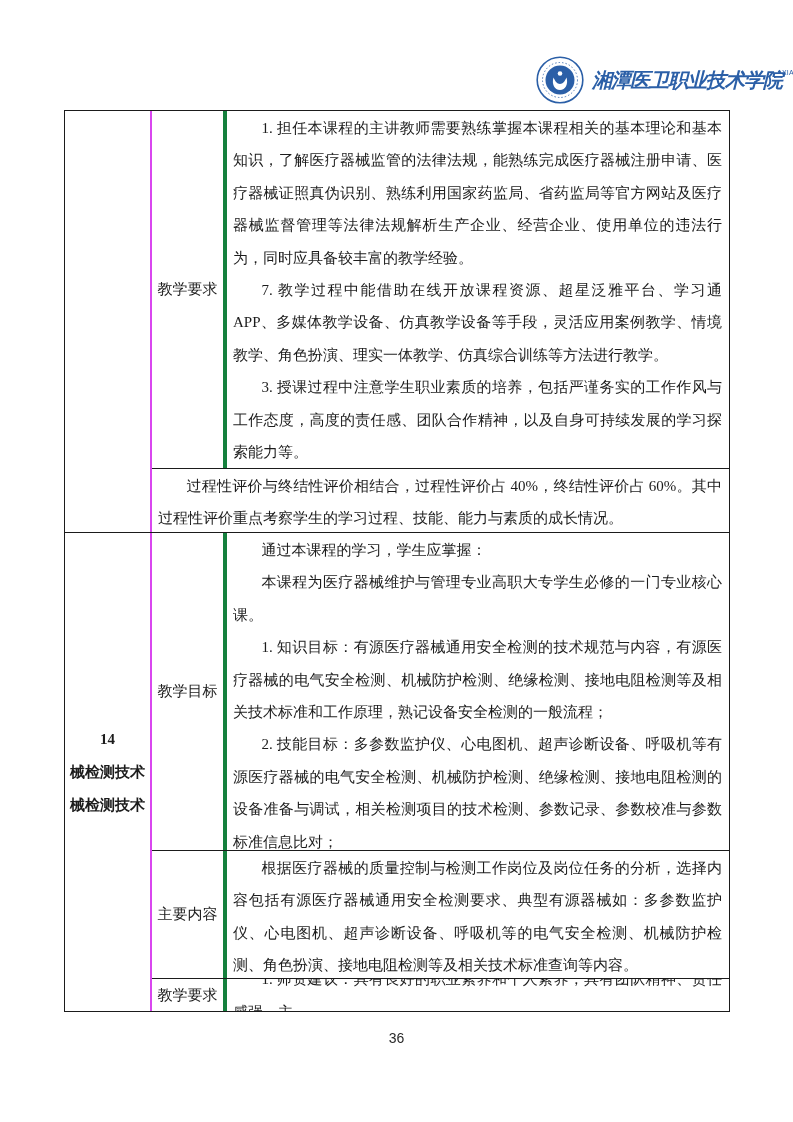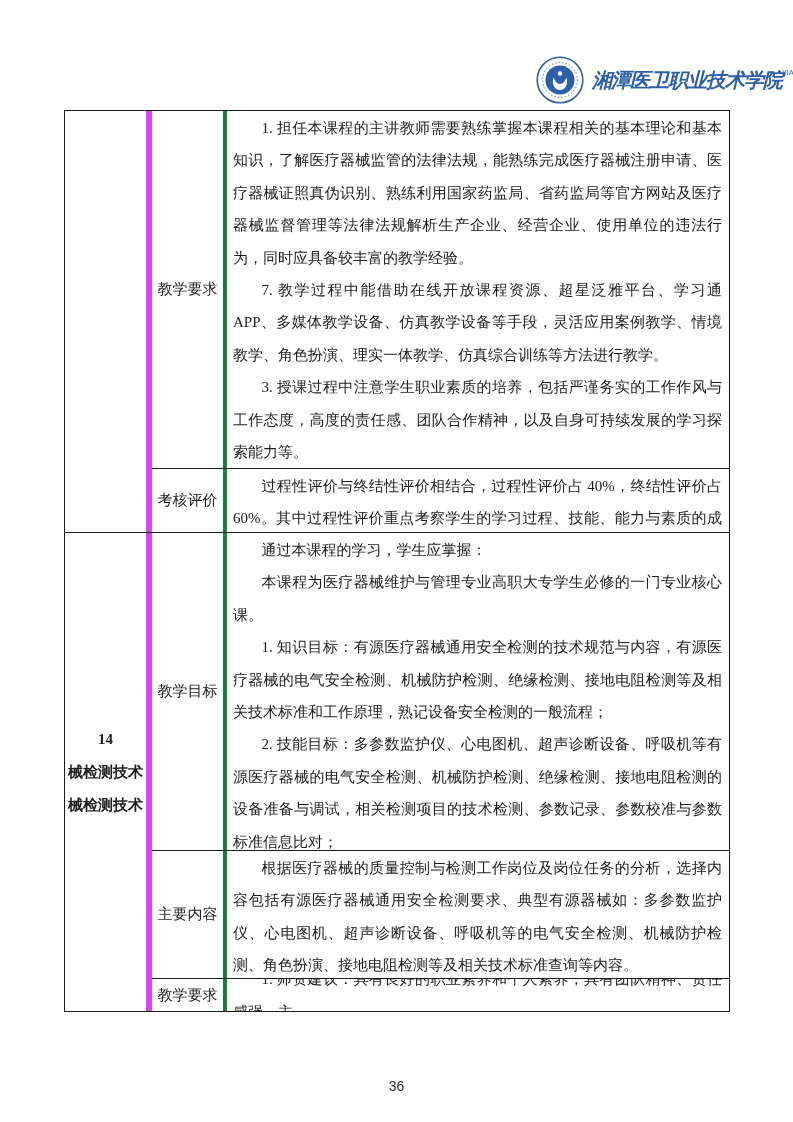--- a/index.html
+++ b/index.html
@@ -43,21 +43,21 @@
     position:absolute;left:64px;top:110px;
     width:666px;
     border:1.5px solid #1b1b1b;
     box-sizing:border-box;
     background:#fff;
   }
   .section{display:flex;}
   .section + .section{border-top:1px solid #1b1b1b;}
   .course-cell{
     width:87px;flex:0 0 87px;
-    border-right:6px solid #d946ef;
+    border-right:2px solid #d946ef;
     display:flex;flex-direction:column;
     align-items:center;justify-content:center;
     box-sizing:border-box;
     text-align:center;
   }
   .course-no,.course-line{
     font-weight:700;
     font-size:15px;
     line-height:33px;
     white-space:nowrap;
@@ -82,21 +82,21 @@
     margin:0;
     font-size:15px;
     line-height:32.4px;
     text-indent:1.9em;
     text-align:justify;
   }
   .v-center{display:flex;flex-direction:column;justify-content:center;}
 
   
   .page-number{
-    position:absolute;top:1078px;left:0;width:100%;
+    position:absolute;top:1030px;left:0;width:100%;
     text-align:center;
     font-size:14px;
     color:#2a2a2a;
     font-family:"Liberation Sans","DejaVu Sans",sans-serif;
   }
 </style>
 </head>
 <body>
 
 <div class="page">
@@ -127,21 +127,20 @@
           <div class="label-cell">教学要求</div>
           <div class="content-cell">
             <p>1. 担任本课程的主讲教师需要熟练掌握本课程相关的基本理论和基本知识，了解医疗器械监管的法律法规，能熟练完成医疗器械注册申请、医疗器械证照真伪识别、熟练利用国家药监局、省药监局等官方网站及医疗器械监督管理等法律法规解析生产企业、经营企业、使用单位的违法行为，同时应具备较丰富的教学经验。</p>
             <p>7. 教学过程中能借助在线开放课程资源、超星泛雅平台、学习通 APP、多媒体教学设备、仿真教学设备等手段，灵活应用案例教学、情境教学、角色扮演、理实一体教学、仿真综合训练等方法进行教学。</p>
             <p>3. 授课过程中注意学生职业素质的培养，包括严谨务实的工作作风与工作态度，高度的责任感、团队合作精神，以及自身可持续发展的学习探索能力等。</p>
 
           </div>
         </div>
 
         <div class="t-row" style="height:64px">
-          <div class="label-cell">考核评价</div>
           <div class="content-cell">
             <p>过程性评价与终结性评价相结合，过程性评价占 40%，终结性评价占 60%。其中过程性评价重点考察学生的学习过程、技能、能力与素质的成长情况。</p>
           </div>
         </div>
 
       </div>
     </div>
 
     <div class="section">
       <div class="course-cell">

